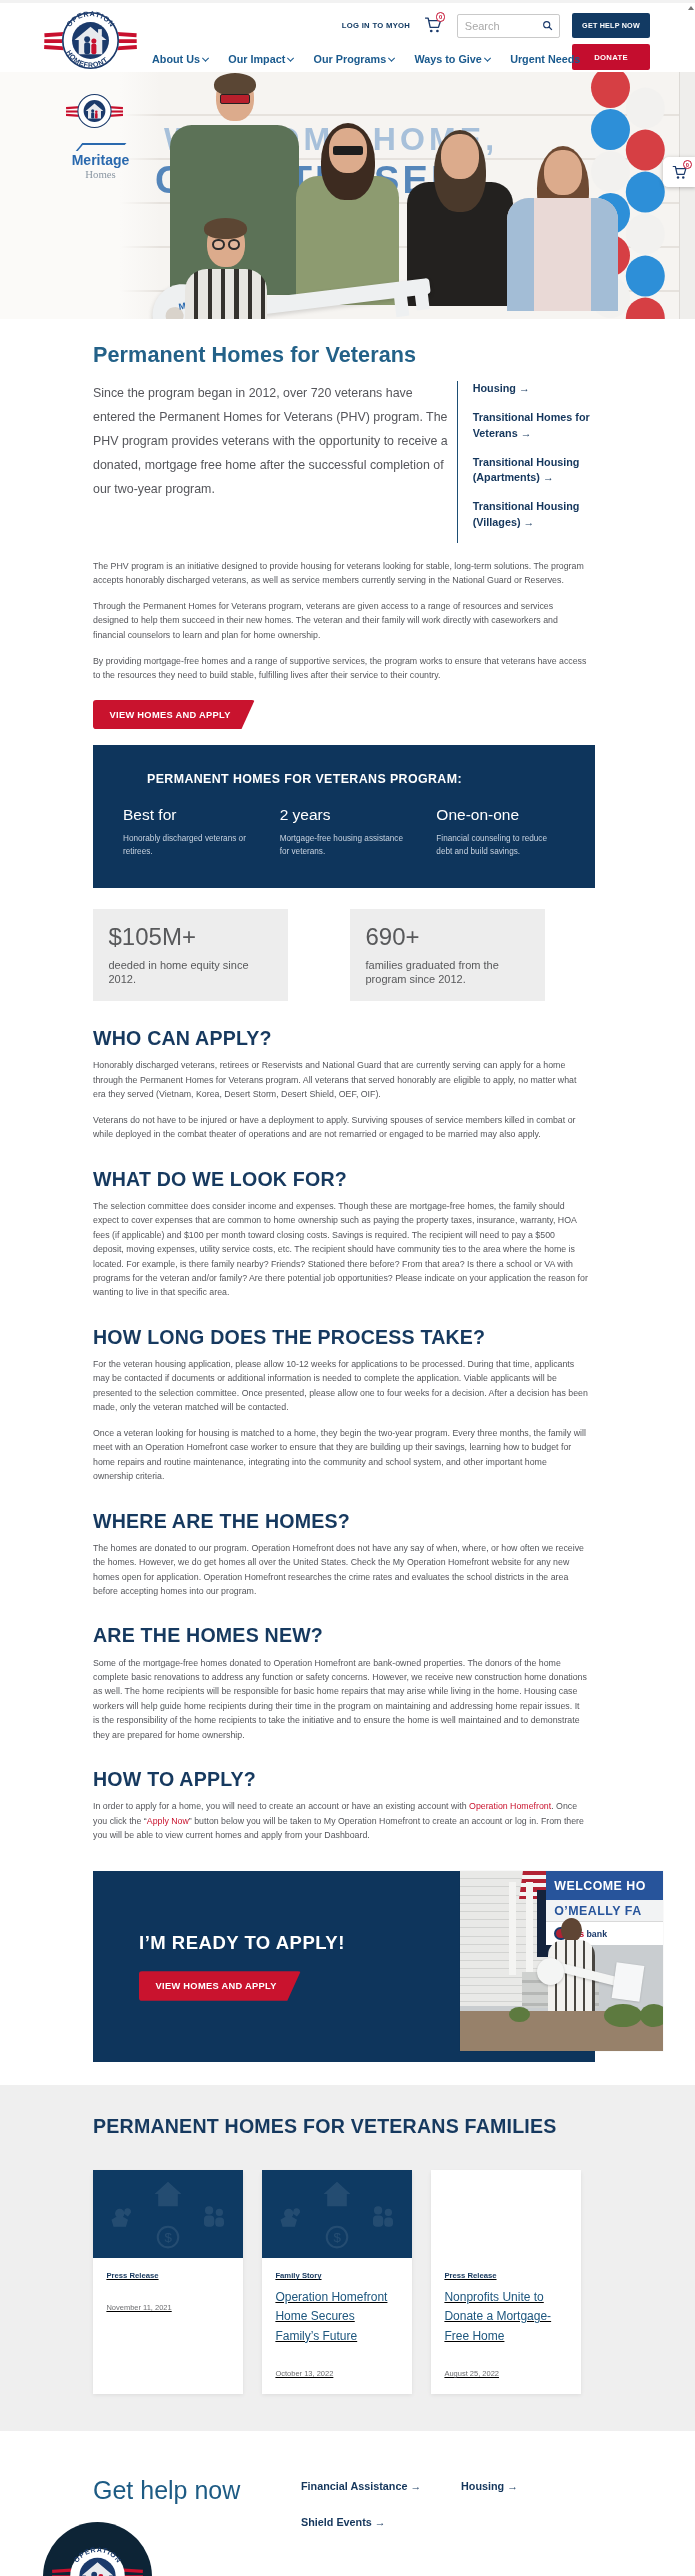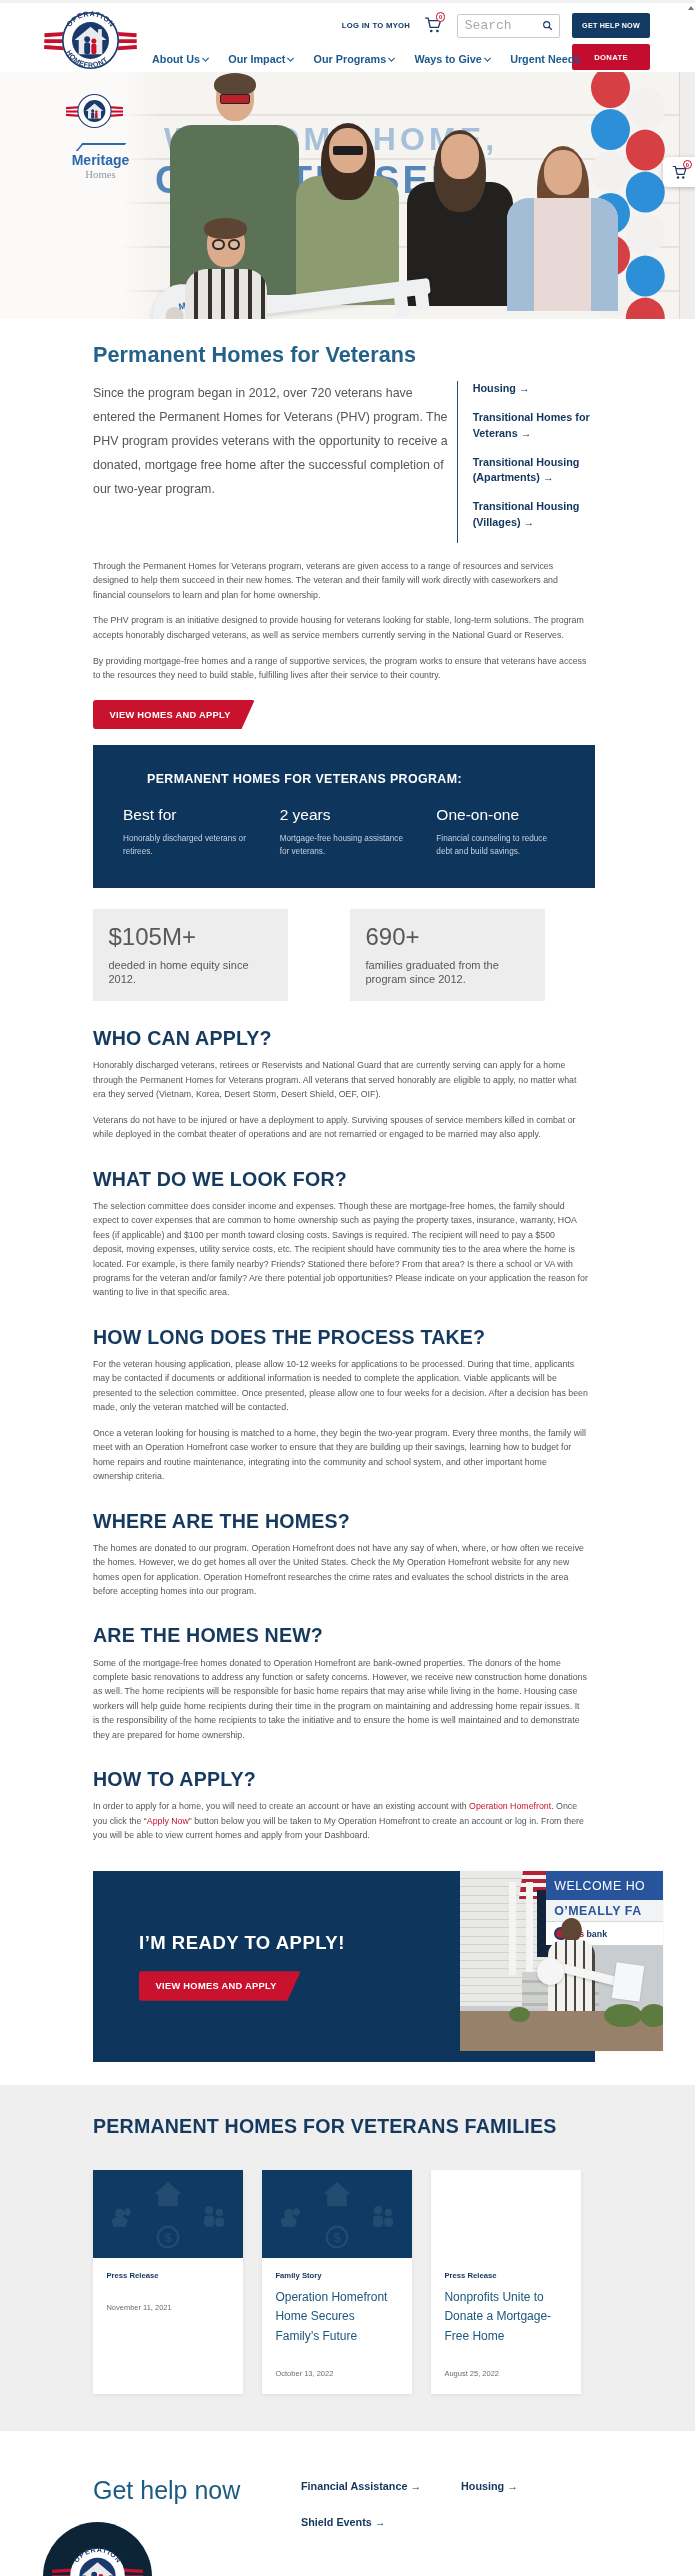--- a/index.html
+++ b/index.html
@@ -8,21 +8,21 @@
 
   
   .header { position:relative; height:72px; background:#fff; border-top:3.1px solid #f2f2f2; }
   .logo-badge { position:absolute; left:44px; top:6.2px; width:93px; height:63px; }
   .utility { position:absolute; top:10.3px; right:46px; display:flex; align-items:center; gap:12.4px; }
   .login { font-size:7.7px; font-weight:bold; color:#123a63; letter-spacing:0.3px; }
   .cartwrap { position:relative; width:21.6px; height:23px; }
   .cart-badge { position:absolute; top:-2.1px; right:-1px; width:9.3px; height:9.3px; border:1px solid #c40d2e; color:#c40d2e; background:#fff;
     border-radius:50%; font-size:5.7px; font-weight:bold; display:flex; align-items:center; justify-content:center; }
   .searchbox { width:103px; height:24px; border:0.5px solid #c9c9c9; border-radius:2.1px; background:#fff; display:flex; align-items:center; padding:0 5.2px 0 7.2px; }
-  .searchbox input { border:none; outline:none; flex:1; font-size:13px; color:#444; font-family:Liberation Mono, monospace; width:62px; }
+  .searchbox input { border:none; outline:none; flex:1; font-size:11px; color:#444; font-family:Liberation Sans, sans-serif; width:62px; }
   .searchbox input::placeholder { color:#a9a9a9; }
   .btn-gethelp { width:78px; height:25px; background:#123a63; color:#fff; border:none; border-radius:2.1px; font-weight:bold; font-size:7.2px; letter-spacing:0.2px; cursor:pointer; font-family:"Liberation Sans",sans-serif; }
   .btn-donate-hdr { position:absolute; top:41px; right:46px; width:78px; height:26px; background:#c40d2e; color:#fff; border:none; border-radius:2.1px; font-weight:bold; font-size:7.7px; letter-spacing:0.3px; cursor:pointer; font-family:"Liberation Sans",sans-serif; }
   .nav { position:absolute; left:152px; top:50px; display:flex; gap:19.6px; align-items:center; }
   .nav-item { display:flex; align-items:center; gap:4.1px; color:#1a5a8e; font-size:10.8px; font-weight:bold; cursor:pointer; }
   .chev { width:4.6px; height:4.6px; border-left:1px solid #1a5a8e; border-bottom:1px solid #1a5a8e; transform:rotate(-45deg) translateY(-1.5px); }
 
   
   .hero { position:relative; height:247px; background:#f7f5f2; overflow:hidden; }
   .garage { position:absolute; inset:0; background:repeating-linear-gradient(180deg,#f6f4f1 0 42px,#e6e2dd 42px 44px); }
@@ -107,42 +107,42 @@
   .inline-link { color:#c9132e; cursor:pointer; }
 
   
   .cta-wrap { position:relative; height:222px; margin-top:13.4px; }
   .cta-box { position:absolute; left:93px; top:15.5px; width:502px; height:191px; background:#0e355c; }
   .cta-heading { position:absolute; left:46px; top:61px; color:#fff; font-size:18.5px; font-weight:800; letter-spacing:0.5px; }
   .cta-btn { position:absolute; left:46px; top:100px; }
   .cta-photo { position:absolute; left:367px; top:0; width:203px; height:180px; background:#c9cdd0; overflow:hidden; box-shadow:0 0 0 0.5px rgba(0,0,0,.05); }
   .ph-siding { position:absolute; left:0; top:0; width:55%; height:75%; background:repeating-linear-gradient(180deg,#e9e9e7 0 7.2px,#d2d3d1 7.2px 8.2px); }
   .ph-flag { position:absolute; left:61px; top:0; width:33px; height:28px; background:repeating-linear-gradient(180deg,#b22234 0 4.1px,#f5f5f5 4.1px 8.2px); transform:skewX(-8deg); }
-  .ph-banner-blue { position:absolute; right:0; top:0; width:117px; height:29px; background:#27549b; color:#fff; font-weight:normal; font-size:12.4px; display:flex; align-items:center; padding-left:8.2px; letter-spacing:0.5px; }
+  .ph-banner-blue { position:absolute; right:0; top:0; width:117px; height:29px; background:#27549b; color:#fff; font-weight:bold; font-size:12.4px; display:flex; align-items:center; padding-left:8.2px; letter-spacing:0.5px; }
   .ph-banner-name { position:absolute; right:0; top:29px; width:117px; height:21.6px; background:#f2f3f4; color:#27549b; font-weight:bold; font-size:12.4px; display:flex; align-items:center; padding-left:8.2px; letter-spacing:0.5px; }
   .ph-sponsor { position:absolute; right:0; top:50px; width:117px; height:24px; background:#fff; display:flex; align-items:center; gap:6.2px; padding-left:8.2px; border-top:0.5px solid #d9d9d9; }
   .ph-oh-dot { width:13.4px; height:13.4px; border-radius:50%; background:#b22234; border:2.6px solid #1b3a6b; }
   .ph-usbank { font-weight:bold; font-size:8.8px; color:#1b3a6b; }
   .ph-usbank b { color:#c40d2e; }
   .ph-door { position:absolute; left:77px; top:18.5px; width:29px; height:67px; background:#14233c; }
   .ph-post { position:absolute; top:10.3px; width:7.2px; height:93px; background:#f4f4f2; }
   .ph-steps { position:absolute; left:62px; top:101px; width:77px; height:36px; background:repeating-linear-gradient(180deg,#cfd1cf 0 8.2px,#b5b7b5 8.2px 11.3px); }
   .ph-ground { position:absolute; left:0; bottom:0; width:100%; height:40px; background:#97816a; }
   .ph-bush { position:absolute; bottom:24px; width:38px; height:23px; border-radius:50%; background:#5d7a3f; }
   .ph-person-head { position:absolute; left:101px; top:47px; width:20.6px; height:24px; border-radius:50%; background:#5f4534; }
   .ph-person-body { position:absolute; left:88px; top:69px; width:47px; height:77px; border-radius:15.5px 15.5px 0 0;
       background:repeating-linear-gradient(90deg,#f2f1ee 0 7.2px,#494641 7.2px 9.3px), repeating-linear-gradient(0deg,rgba(0,0,0,.3) 0 7.2px,rgba(255,255,255,.25) 7.2px 13.4px); }
   .ph-key-head { position:absolute; left:77px; top:87px; width:27px; height:27px; border-radius:50%; background:#f4f5f4; box-shadow:0 1px 2.6px rgba(0,0,0,.2); }
   .ph-key-shaft { position:absolute; left:98px; top:101px; width:77px; height:9.3px; background:#f4f5f4; transform:rotate(14deg); box-shadow:0 1px 2.6px rgba(0,0,0,.2); }
   .ph-miniflag { position:absolute; right:20.6px; top:93px; width:28px; height:36px; background:#f6f7f8; transform:rotate(8deg); box-shadow:0 0.5px 2.1px rgba(0,0,0,.2); }
 
   
   .families { background:#efefef; padding:30px 0 37px; margin-top:7.2px; }
   .families h2 { font-size:19.6px; font-weight:800; color:#16395f; letter-spacing:0.2px; }
-  .cards { display:flex; gap:19px; margin-top:32px; }
+  .cards { display:flex; gap:19px; margin-top:32px;text-decoration:underline; }
   .card { width:150px; background:#fff; box-shadow:0 1.5px 4.1px rgba(0,0,0,.08); cursor:pointer; }
   .card-img { height:88px; background:#0e3a63; position:relative; }
   .card-img.white { background:#fff; }
   .card-body { padding:13.4px 13.4px 15.5px; }
   .card-cat { font-size:7.7px; font-weight:bold; color:#14365c; }
   .card-title { margin-top:7.2px; font-size:12px; line-height:19.6px; color:#1d567e; }
   .card-date { margin-top:23px; font-size:7.5px; color:#6d6e71; }
 
   
   .gethelp { background:#fff; padding:45px 0 49px; }
@@ -344,22 +344,22 @@
         <div class="intro-text">Since the program began in 2012, over 720 veterans have entered the Permanent Homes for Veterans (PHV) program. The PHV program provides veterans with the opportunity to receive a donated, mortgage free home after the successful completion of our two-year program.</div>
         <div class="side-links">
           <a class="side-link"><span>Housing</span> <span class="arr">→</span></a>
           <a class="side-link"><span>Transitional Homes for Veterans</span> <span class="arr">→</span></a>
           <a class="side-link"><span>Transitional Housing (Apartments)</span> <span class="arr">→</span></a>
           <a class="side-link"><span>Transitional Housing (Villages)</span> <span class="arr">→</span></a>
         </div>
       </div>
 
       <div class="bodycopy">
+        <p>The PHV program is an initiative designed to provide housing for veterans looking for stable, long-term solutions. The program accepts honorably discharged veterans, as well as service members currently serving in the National Guard or Reserves.</p>
         <p>Through the Permanent Homes for Veterans program, veterans are given access to a range of resources and services designed to help them succeed in their new homes. The veteran and their family will work directly with caseworkers and financial counselors to learn and plan for home ownership.</p>
-        <p>The PHV program is an initiative designed to provide housing for veterans looking for stable, long-term solutions. The program accepts honorably discharged veterans, as well as service members currently serving in the National Guard or Reserves.</p>
         <p>By providing mortgage-free homes and a range of supportive services, the program works to ensure that veterans have access to the resources they need to build stable, fulfilling lives after their service to their country.</p>
       </div>
 
       <button class="btn-red apply-btn-top">VIEW HOMES AND APPLY</button>
 
       <div class="program-box">
         <h3>PERMANENT HOMES FOR VETERANS PROGRAM:</h3>
         <div class="program-cols">
           <div class="pcol">
             <div class="pc-title">Best for</div>

